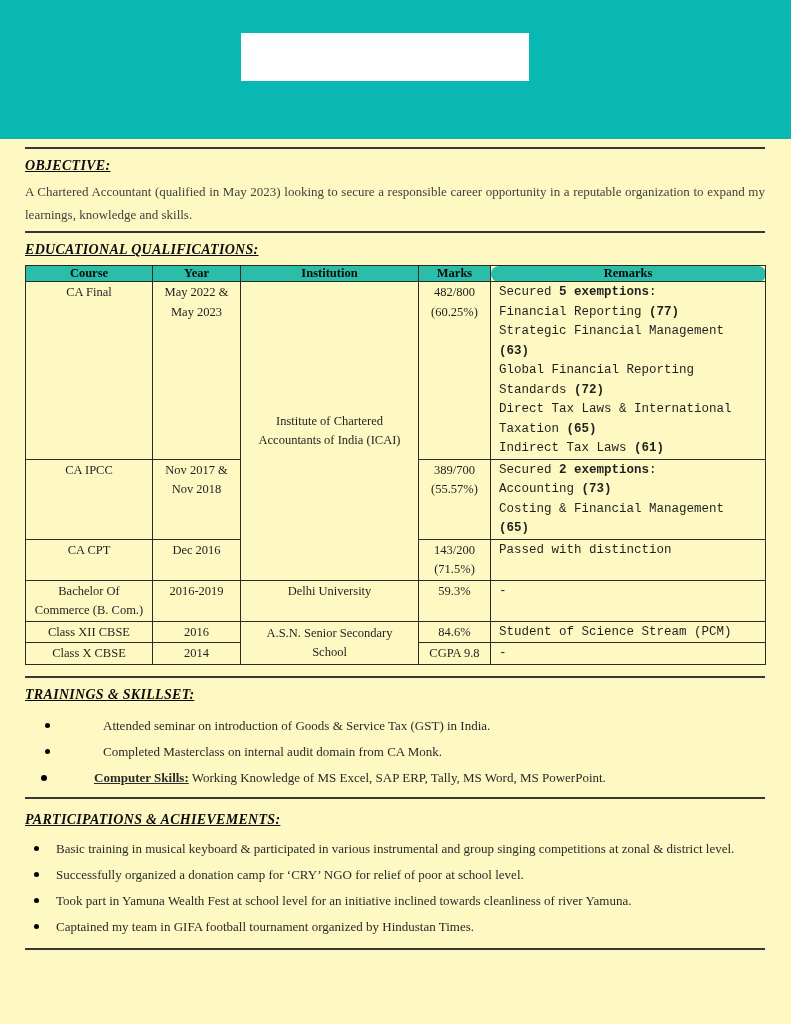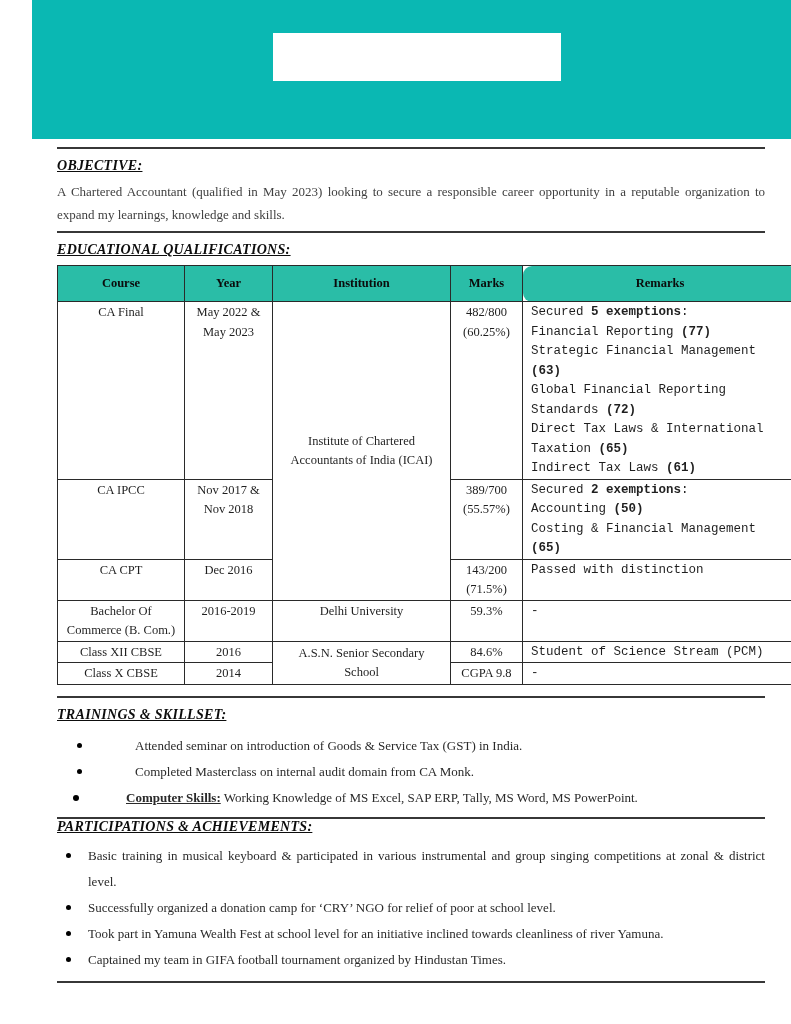--- a/index.html
+++ b/index.html
@@ -1,20 +1,20 @@
 <!DOCTYPE html>
 <html><head>
 <meta charset="utf-8">
 <style>
   * { box-sizing: border-box; }
   html,body { margin:0; padding:0; background:#e8e8e8; }
   .page {
-    width:791px; height:1024px; margin:0 auto; background:#ffffff;
+    width:791px; height:1024px; margin:0 auto; background:#fef9c3;
     position:relative; overflow:hidden;
-    font-family:"Liberation Serif", serif; color:#222;padding-left:32px;
+    font-family:"Liberation Serif", serif; color:#222;
   }
   .banner { height:139px; width:100%; position:relative; }
   .name-box { position:absolute; left:241px; top:33px; width:288px; height:48px; background:#ffffff; }
   .content { padding:0 26px 0 25px; }
   .rule { border:none; border-top:2.4px solid #373737; height:0; }
   .rule-top { margin:8px 0 0; }
   .rule-mid { margin:5px 0 0; }
   .rule-t3 { margin:11px 0 0; }
   .rule-t4 { margin:6px 0 0; }
   .rule-t5 { margin:8px 0 0; }
@@ -26,21 +26,21 @@
     margin:7px 0 0; font-size:13px; line-height:22.5px; color:#3f3f3f;
     text-align:justify;
   }
   
   .qual-table {
     margin-top:7px; border-collapse:collapse; width:740px;
     font-size:12.5px; color:#1f1f1f; table-layout:fixed;
   }
   .qual-table th, .qual-table td { border:1px solid #2a2a2a; }
   .qual-table th {
-    height:36px; font-weight:bold; font-size:12.5px; color:#0b0b0b;
+    height:16px; font-weight:bold; font-size:12.5px; color:#0b0b0b;
     text-align:center; padding:0;
   }
   .qual-table td {
     vertical-align:top; line-height:19.5px; padding:1px 2px 0 2px;
     text-align:center;
   }
   td.remarks { text-align:left; padding-left:8px; padding-right:4px;font-family:Liberation Mono, monospace; }
   td.inst-span { vertical-align:middle; }
   .col-course { width:127px; } .col-year { width:88px; }
   .col-inst { width:178px; } .col-marks { width:72px; } .col-rem { width:275px; }
@@ -52,21 +52,21 @@
   .bullet { display:flex; align-items:flex-start; font-size:13px; color:#2a2a2a; }
   .dot { flex:0 0 5px; width:5px; height:5px; border-radius:50%; background:#000; margin-top:10px; }
   .btext { flex:1; line-height:26px; }
   .t-item { height:26px;gap:36px; }
   .t-first { margin-top:10px; }
   .t-indent .dot { margin-left:20px; margin-right:17px; }
   .t-skill .dot { margin-left:16px; margin-right:11px; width:6px; height:6px; flex-basis:6px; }
   .p-item .dot { margin-left:9px; margin-right:17px; }
   .p-item .btext { text-align:justify; }
   .p-first { margin-top:8px; }
-  .h-part { margin-top:0; }
+  .h-part { margin-top:13px; }
 </style>
 </head>
 <body>
 
 <div class="page">
 
   <div class="banner" style="background-color: rgb(10, 184, 179);">
     <div class="name-box"></div>
   </div>
 
@@ -134,21 +134,21 @@
             <td>
               <div>Nov 2017 &amp;</div>
               <div>Nov 2018</div>
             </td>
             <td>
               <div>389/700</div>
               <div>(55.57%)</div>
             </td>
             <td class="remarks">
               <div><span>Secured </span><span class="b">2 exemptions</span><span>:</span></div>
-              <div><span>Accounting </span><span class="b">(50)</span></div>
+              <div><span>Accounting </span><span class="b">(73)</span></div>
               <div><span>Costing &amp; Financial Management </span><span class="b">(65)</span></div>
             </td>
           </tr>
           <tr class="rt2">
             <td>
               <div>CA CPT</div>
             </td>
             <td>
               <div>Dec 2016</div>
             </td>

